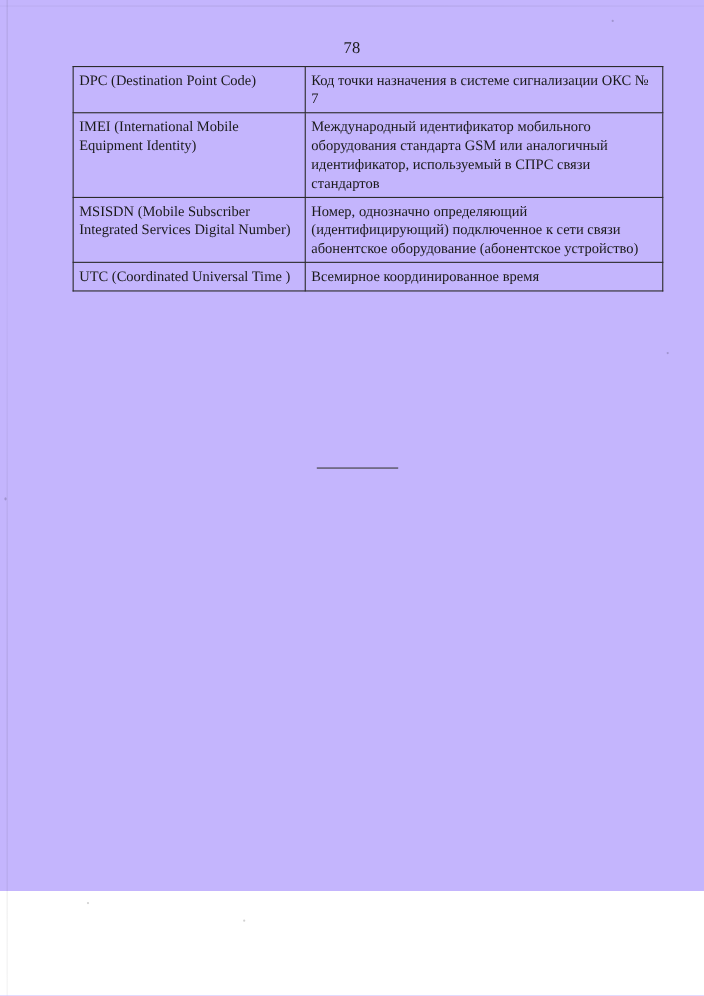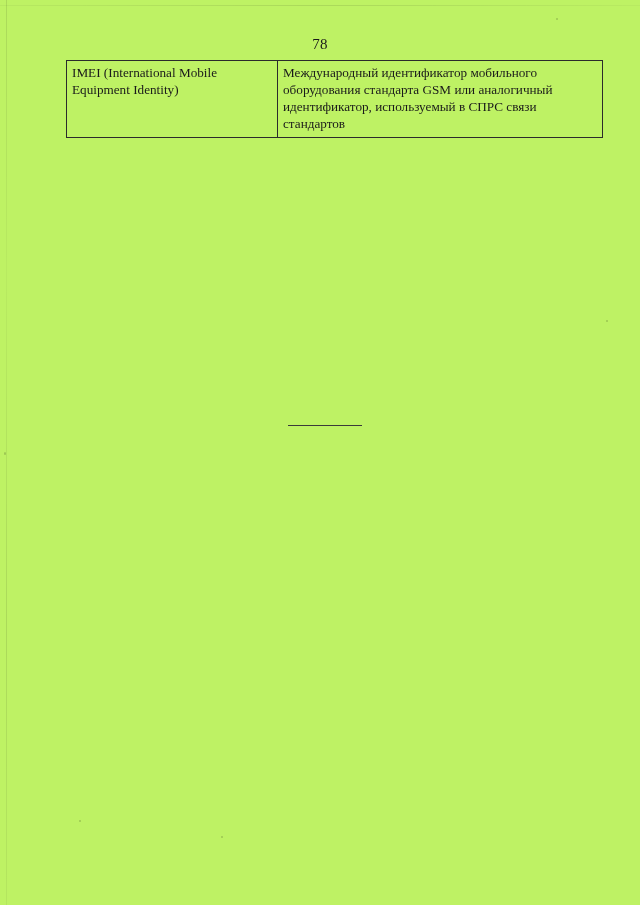--- a/index.html
+++ b/index.html
@@ -13,22 +13,22 @@
     font-family: "Liberation Serif", serif;
     color: #1a1a1a;
     position: relative;
     overflow: hidden;
   }
   .page {
     position: absolute;
     left: 0;
     top: 0;
     width: 640px;
-    height: 905px;
-    background: #bef264;
+    height: 810px;
+    background: #c4b5fd;
   }
   
   .edge-left {
     position: absolute;
     left: 6px;
     top: 0;
     width: 1px;
     height: 905px;
     background: linear-gradient(to bottom, rgba(0,0,0,0.10), rgba(0,0,0,0.03) 30%, rgba(0,0,0,0.10) 70%, rgba(0,0,0,0.05));
   }
@@ -98,21 +98,33 @@
   <div class="speck" style="left:606px; top:320px; width:2px; height:2px;"></div>
   <div class="speck" style="left:79px; top:820px; width:2px; height:2px;"></div>
   <div class="speck" style="left:221px; top:836px; width:2px; height:2px;"></div>
   <div class="speck" style="left:4px; top:452px; width:2px; height:3px;"></div>
 
   <div class="page-number">78</div>
 
   <table class="glossary-table">
     <tbody>
       <tr>
+        <td class="term">DPC (Destination Point Code)</td>
+        <td class="definition">Код точки назначения в системе сигнализации ОКС № 7</td>
+      </tr>
+      <tr>
         <td class="term">IMEI (International Mobile Equipment Identity)</td>
         <td class="definition">Международный идентификатор мобильного оборудования стандарта GSM или аналогичный идентификатор, используемый в СПРС связи стандартов</td>
+      </tr>
+      <tr>
+        <td class="term">MSISDN (Mobile Subscriber Integrated Services Digital Number)</td>
+        <td class="definition">Номер, однозначно определяющий (идентифицирующий) подключенное к сети связи абонентское оборудование (абонентское устройство)</td>
+      </tr>
+      <tr>
+        <td class="term">UTC (Coordinated Universal Time )</td>
+        <td class="definition">Всемирное координированное время</td>
       </tr>
     </tbody>
   </table>
 
   <div class="rule"></div>
 
 </div>
 
 </body></html>

